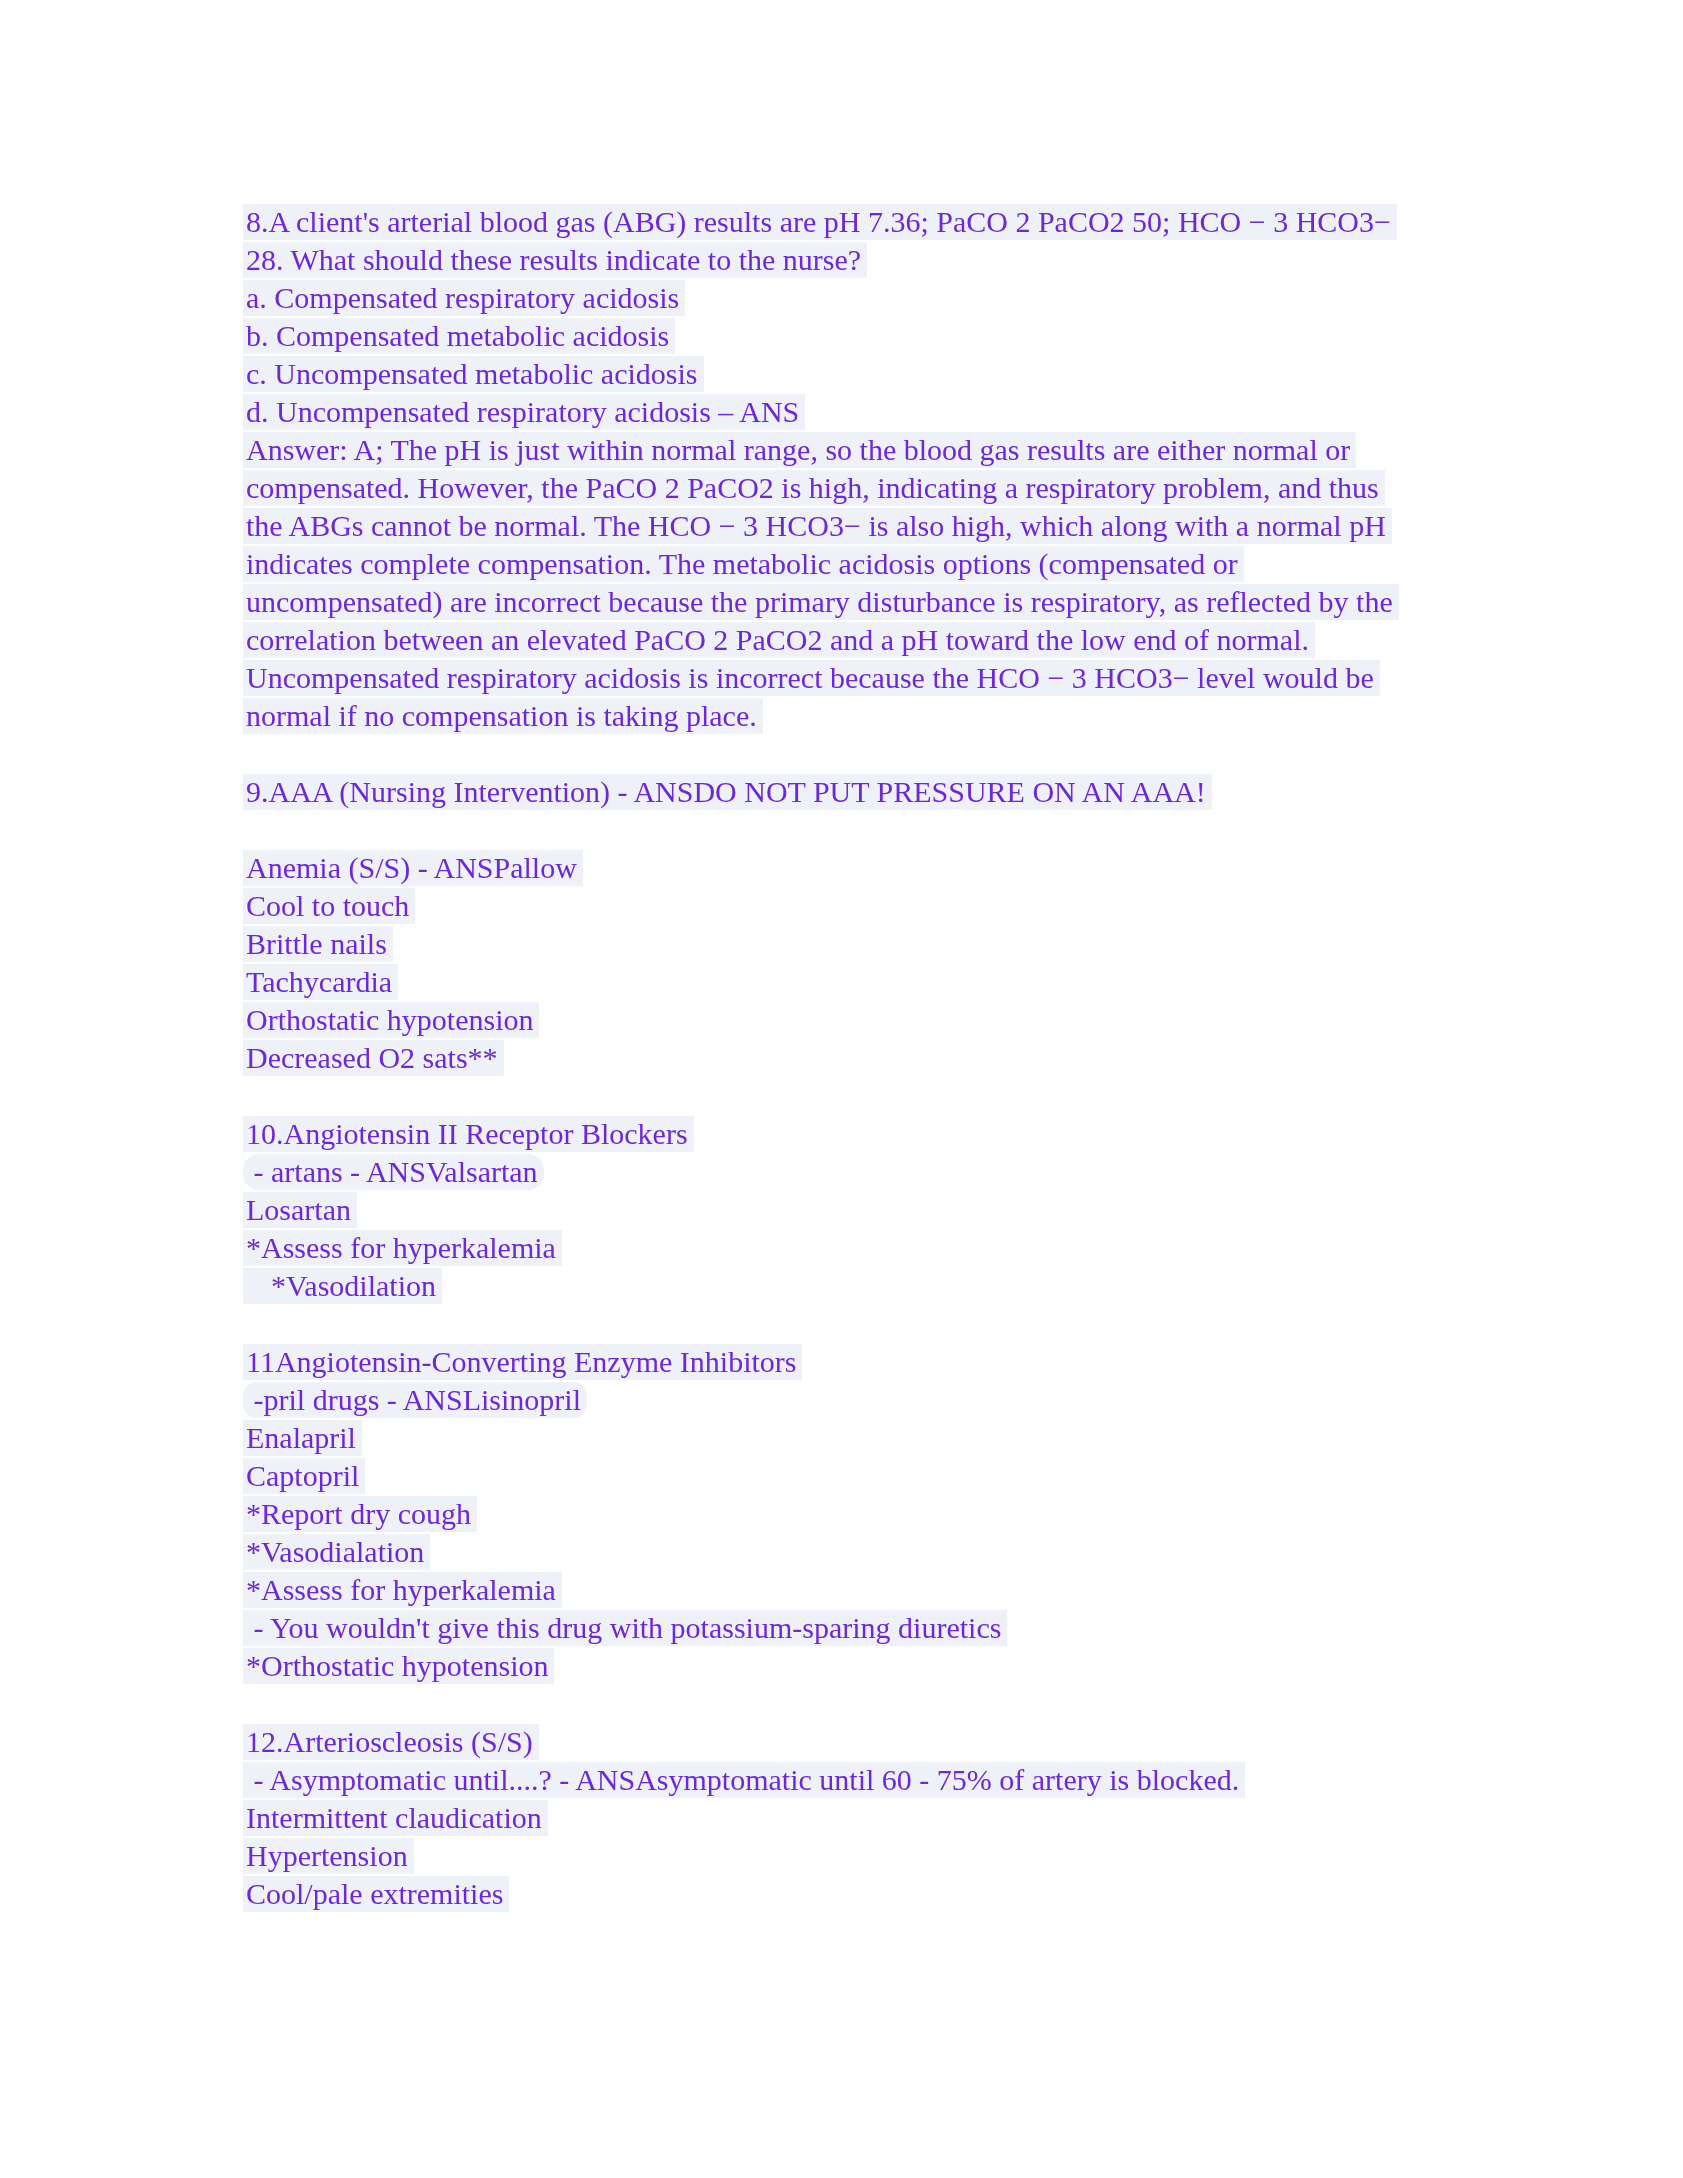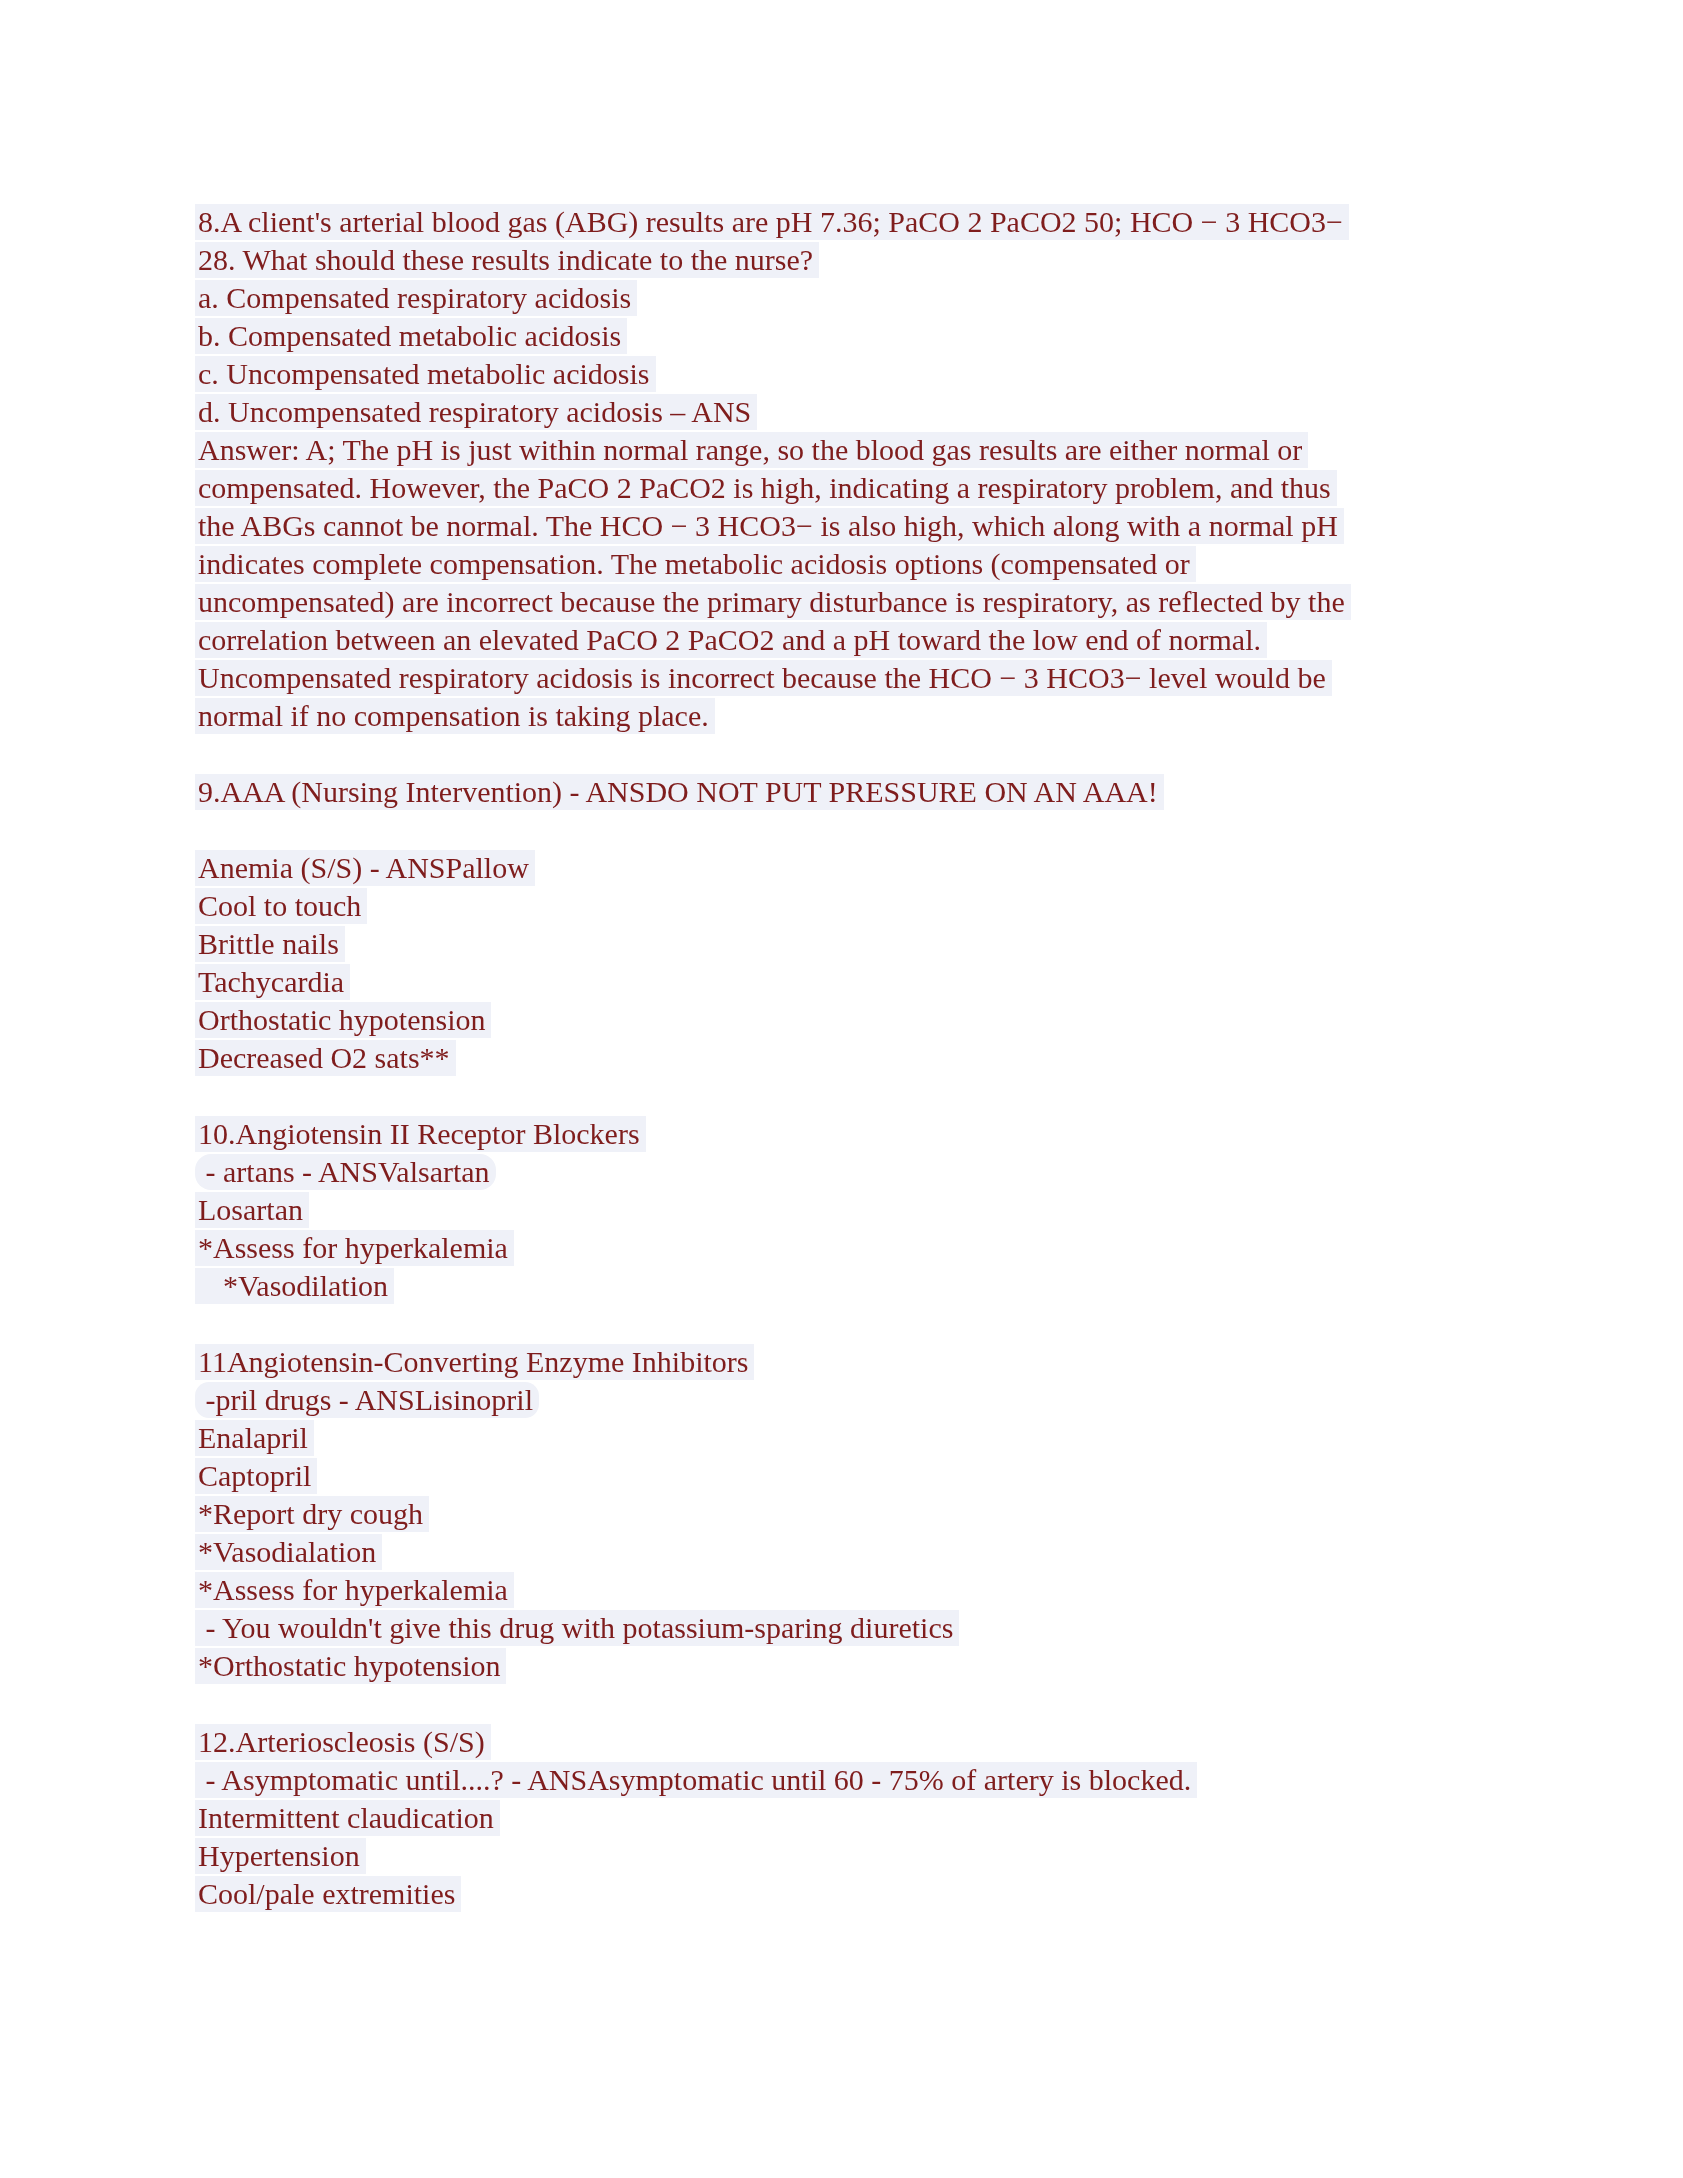--- a/index.html
+++ b/index.html
@@ -32,21 +32,21 @@
     background: #eff1f8;
     padding: 1px 6px 2px 3px;
     margin-left: -3px;
     white-space: pre-wrap;
   }
 </style>
 </head>
 <body>
 
 <div class="page">
-  <div class="content" style="color: #7f1d1d;">
+  <div class="content" style="color: #6d28d9; margin-left: 48px;">
       <div class="line"><span class="hl" style="background: rgb(239, 241, 248);">8.A client's arterial blood gas (ABG) results are pH 7.36; PaCO 2 PaCO2 50; HCO − 3 HCO3−</span></div>
       <div class="line"><span class="hl" style="background: rgb(239, 241, 248);">28. What should these results indicate to the nurse?</span></div>
       <div class="line"><span class="hl" style="background: rgb(239, 241, 248);">a. Compensated respiratory acidosis</span></div>
       <div class="line"><span class="hl" style="background: rgb(239, 241, 248);">b. Compensated metabolic acidosis</span></div>
       <div class="line"><span class="hl" style="background: rgb(239, 241, 248);">c. Uncompensated metabolic acidosis</span></div>
       <div class="line"><span class="hl" style="background: rgb(239, 241, 248);">d. Uncompensated respiratory acidosis – ANS</span></div>
       <div class="line"><span class="hl" style="background: rgb(239, 241, 248);">Answer: A; The pH is just within normal range, so the blood gas results are either normal or</span></div>
       <div class="line"><span class="hl" style="background: rgb(239, 241, 248);">compensated. However, the PaCO 2 PaCO2 is high, indicating a respiratory problem, and thus</span></div>
       <div class="line"><span class="hl" style="background: rgb(239, 241, 248);">the ABGs cannot be normal. The HCO − 3 HCO3− is also high, which along with a normal pH</span></div>
       <div class="line"><span class="hl" style="background: rgb(239, 241, 248);">indicates complete compensation. The metabolic acidosis options (compensated or</span></div>

